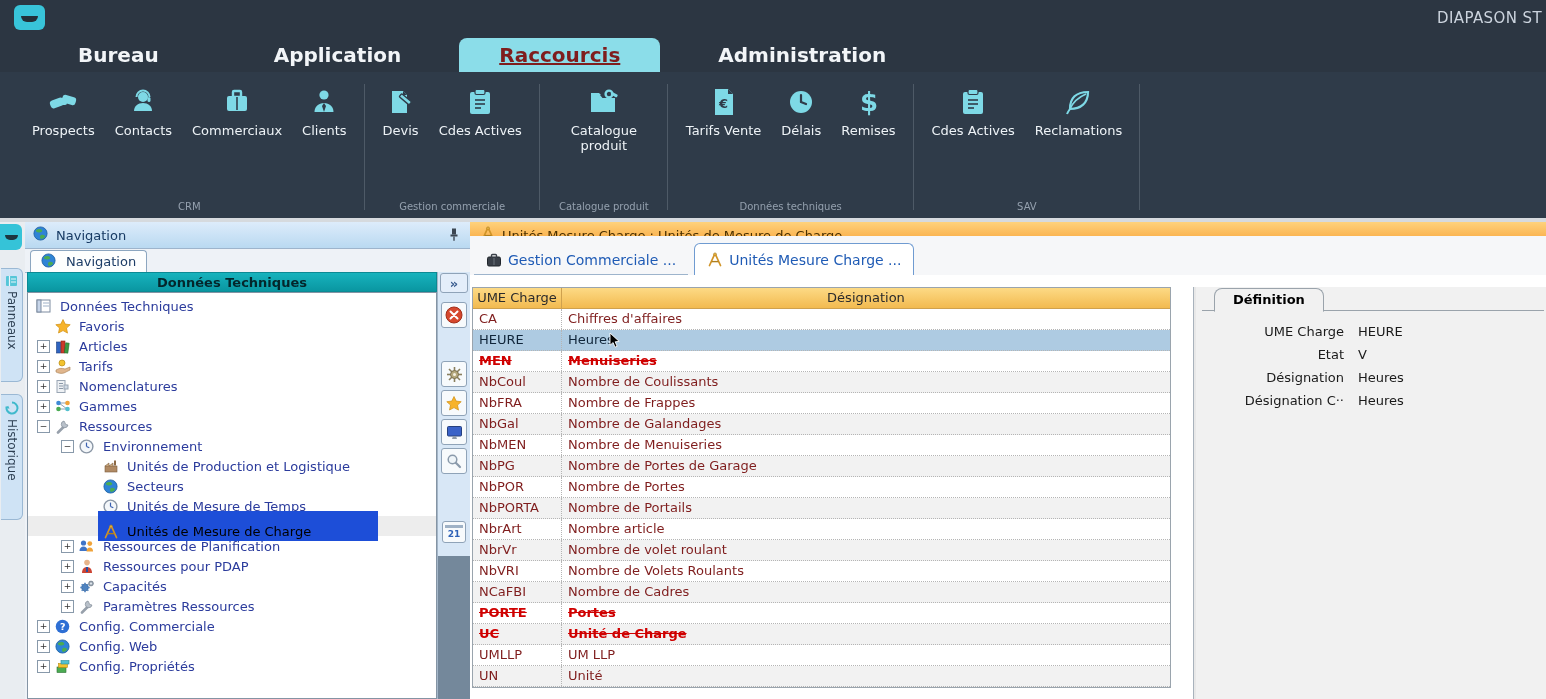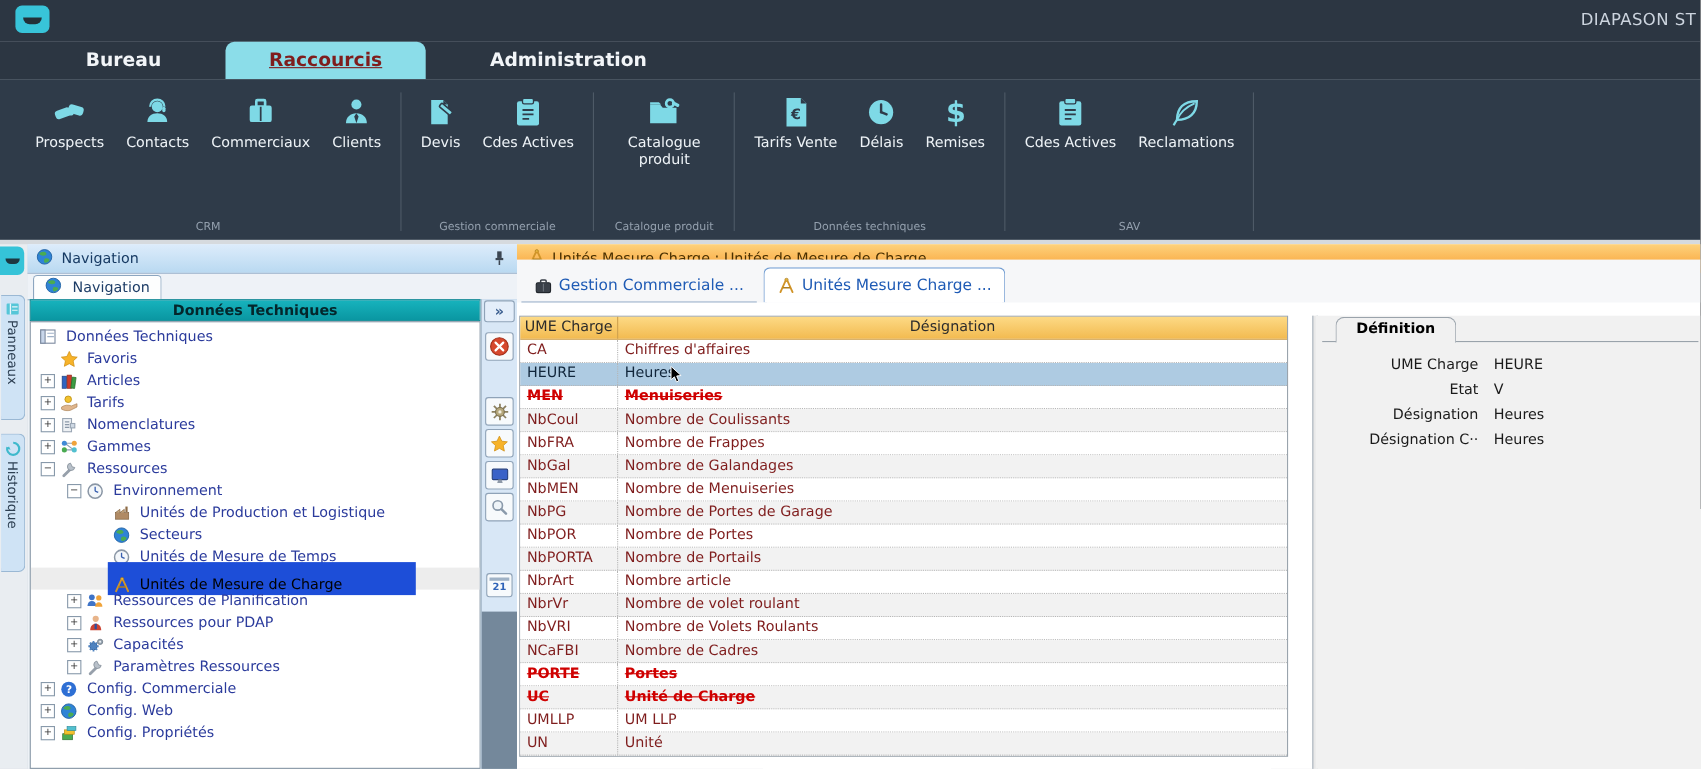--- a/index.html
+++ b/index.html
@@ -6,21 +6,21 @@
   .screen{position:relative;width:1546px;height:699px;background:#d6dade;overflow:hidden;}
 
   
   .titlebar{position:absolute;left:0;top:0;width:1546px;height:38px;background:#2c3642;}
   .app-btn{position:absolute;left:14px;top:5px;width:31px;height:25px;background:#38c4d9;border-radius:6px;cursor:pointer;}
   .app-btn .bar{position:absolute;left:7px;top:11px;width:17px;height:6px;background:#233038;border-radius:0 0 8px 8px;}
   .app-title{position:absolute;right:4px;top:9px;color:#ccd4de;font-size:15px;letter-spacing:.4px;}
 
   
   .ribbon-tabs{position:absolute;left:0;top:38px;width:1546px;height:34px;background:#2c3642;display:flex;align-items:stretch;}
-  .rtab{display:flex;align-items:center;padding:0 30px;color:#f2f5f8;font-weight:bold;font-size:17px;cursor:pointer;}
+  .rtab{display:flex;align-items:center;padding:0 30px;color:#f2f5f8;font-weight:bold;font-size:20px;cursor:pointer;}
   .rtab.t0{margin-left:48px;}
   .rtab.t1{margin-left:55px;}
   .rtab.t2{margin-left:28px;}
   .rtab.t3{margin-left:28px;}
   .rtab.active{background:#8bdde9;color:#7f1d1d;border-radius:8px 8px 0 0;padding:0 40px;text-decoration:underline;}
 
   
   .ribbon-body{position:absolute;left:0;top:72px;width:1546px;height:146px;background:#2f3b49;display:flex;padding-left:14px;box-sizing:border-box;}
   .rgroup{position:relative;display:flex;align-items:flex-start;padding:14px 8px 0 8px;}
   .rgroup::after{content:"";position:absolute;right:0;top:12px;bottom:8px;width:1px;background:#4e5a67;}
@@ -110,20 +110,21 @@
 
   <div class="titlebar">
     <div class="app-btn">
         <div class="bar"></div>
       </div>
     <div class="app-title">DIAPASON ST</div>
   </div>
 
   <div class="ribbon-tabs" id="ribbonTabs">
       <div class="rtab t0">Bureau</div>
+      <div class="rtab t1">Application</div>
       <div class="rtab t2 active">Raccourcis</div>
       <div class="rtab t3">Administration</div>
     </div>
 
   <div class="ribbon-body" id="ribbonBody">
       <div class="rgroup">
         <div class="ritem">
           <div class="ric">
             <span style="display: inline-flex; align-items: center;">
               <svg width="30" height="28" viewBox="0 0 30 28">

